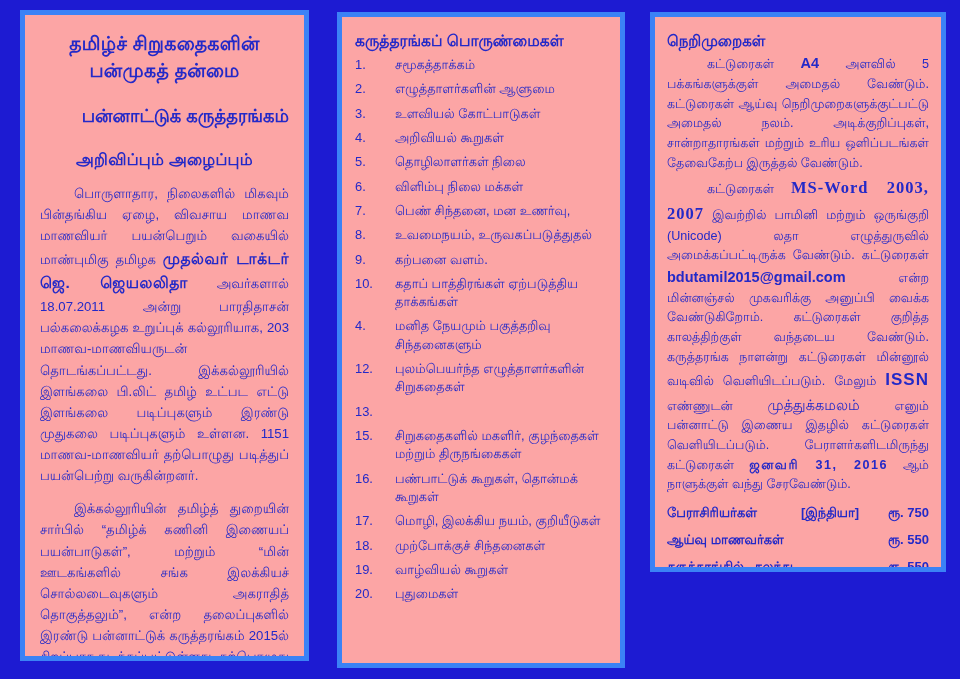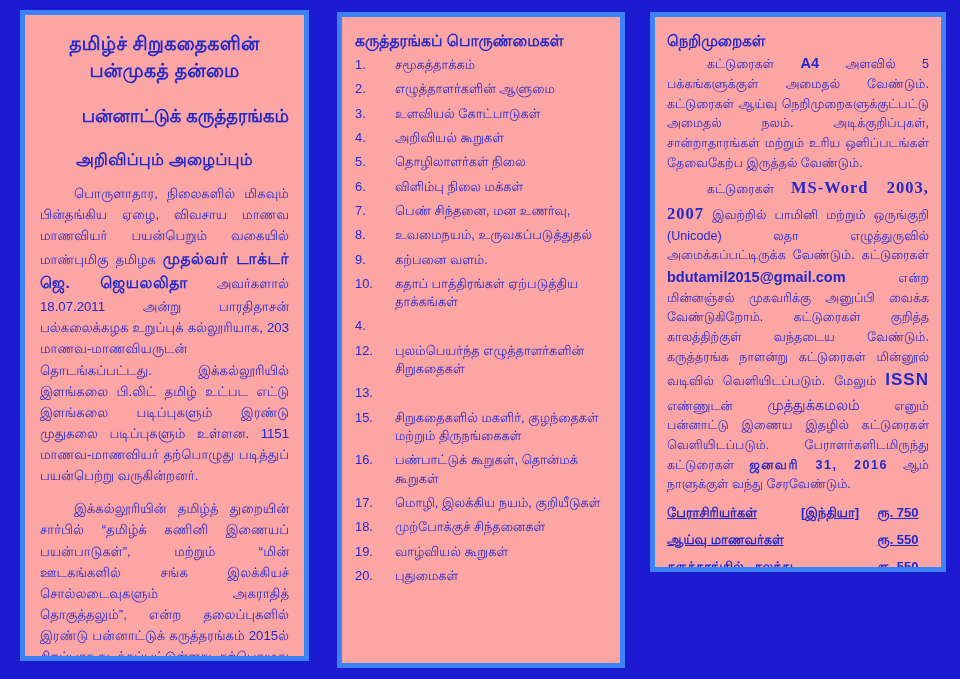--- a/index.html
+++ b/index.html
@@ -39,24 +39,24 @@
   
   .rp { font-size:12.6px; line-height:1.56; text-align:justify; }
   .rp-header { font-weight:bold; font-size:15px; text-align:left; }
   .rp-para { margin-top:2px; text-indent:40px; }
   .rp-para.no-top { margin-top:0; }
   .en-serif-big { font-family:"Liberation Serif", serif; font-weight:bold; font-size:16.5px; letter-spacing:1px; }
   .en-serif { font-family:Liberation Sans, sans-serif; font-weight:bold; font-size:14.5px; }
   .issn { font-weight:bold; font-size:17px; letter-spacing:1px; }
   .muthu { font-weight:normal; font-size:14.5px; }
   .date-spaced { font-weight:bold; letter-spacing:1.5px; }
-  .fees { margin:8px 0 2px 0;text-decoration:underline; }
+  .fees { margin:8px 0 2px 0; }
   .fee-row { display:grid; grid-template-columns:1fr 74px 62px; font-weight:bold; font-size:13px; margin-bottom:7px; }
   .fee-note { text-align:center; }
-  .fee-amount { text-align:center; }
+  .fee-amount { text-align:right; }
 </style>
 </head>
 <body>
 
 <div class="page">
 
   <section class="panel panel-left">
     <h1 class="lp-title">
       <span>தமிழ்ச் சிறுகதைகளின்</span><br>
       <span>பன்முகத் தன்மை</span>
@@ -116,20 +116,21 @@
           <span class="topic-text">கற்பனை வளம்.</span>
         </div>
 
         <div class="topic-row">
           <span class="topic-num">10.</span>
           <span class="topic-text">கதாப் பாத்திரங்கள் ஏற்படுத்திய தாக்கங்கள்</span>
         </div>
 
         <div class="topic-row">
           <span class="topic-num">4.</span>
+          <span class="topic-text">மனித நேயமும் பகுத்தறிவு  சிந்தனைகளும்</span>
         </div>
 
         <div class="topic-row">
           <span class="topic-num">12.</span>
           <span class="topic-text">புலம்பெயர்ந்த எழுத்தாளர்களின் சிறுகதைகள்</span>
         </div>
 
         <div class="topic-row">
           <span class="topic-num">13.</span>
         </div>

